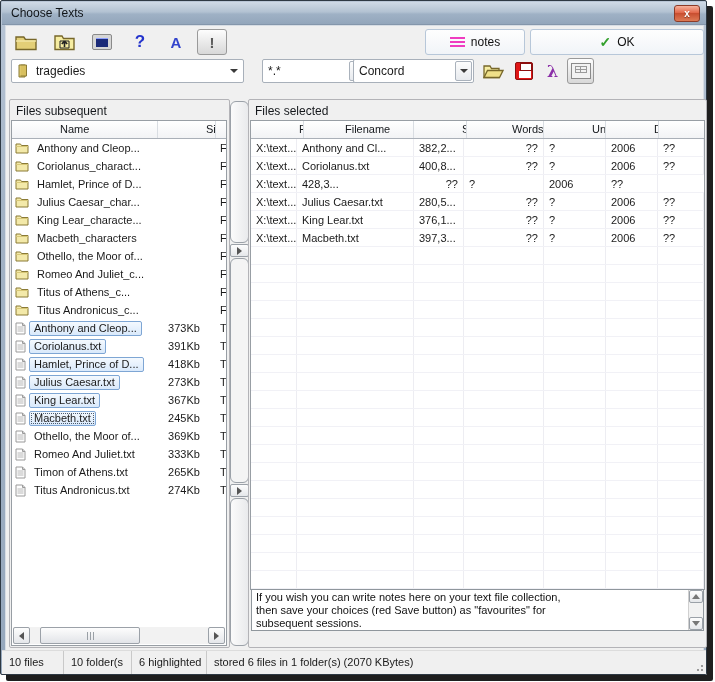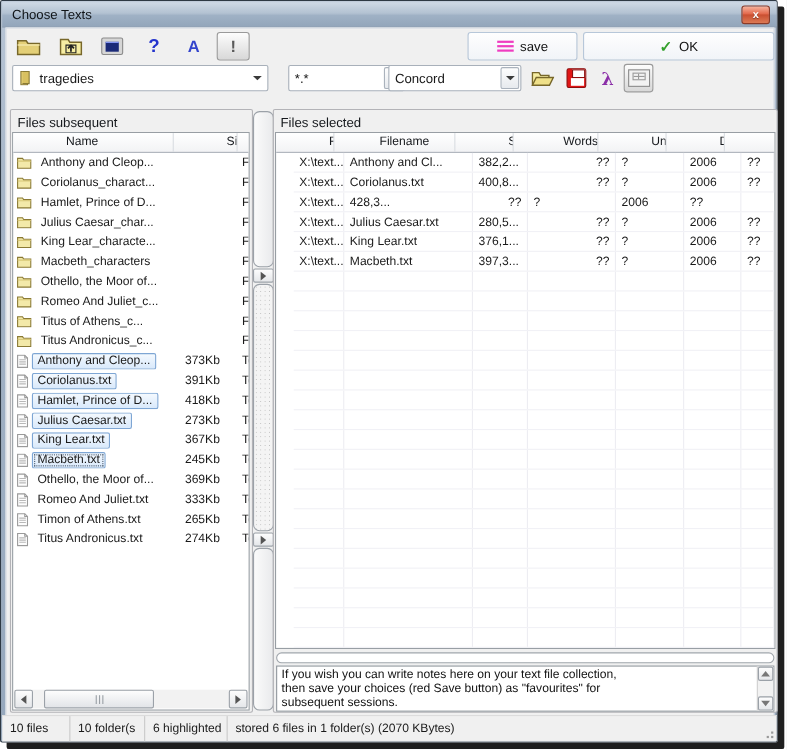--- a/index.html
+++ b/index.html
@@ -91,21 +91,21 @@
   .lrow { display: grid; grid-template-columns: 146px 58px 1fr; height: 18px; align-items: center; font-size: 11px; }
   .lrow .name-cell { display: flex; align-items: center; gap: 3px; padding-left: 3px; overflow: hidden; white-space: nowrap; }
   .lrow .size-cell { text-align: center; padding-right: 6px; white-space: nowrap; }
   .lrow .type-cell { padding-left: 4px; white-space: nowrap; overflow: hidden; }
   .lrow .name-hl { padding: 0 4px 1px 4px; border: 1px solid transparent; border-radius: 2px; white-space: nowrap; }
   .lrow.hl .name-hl { border-color: #7ea6d4; background: linear-gradient(180deg, #f4f9fe, #d9e9fb); }
   .lrow.focus .name-hl { outline: 1px dotted #4a5a6e; outline-offset: -3px; }
   .lrow .icon-folder, .lrow .icon-file { display: none; flex: 0 0 auto; }
   .lrow.is-folder .icon-folder { display: block; }
   .lrow.is-file .icon-file { display: block; }
-  .rrow { display: grid; grid-template-columns: 46px 117px 50px 80px 62px 52px 1fr; height: 18px; align-items: center; border-bottom: 1px solid #f1f1f6; margin-left: 16px; }
+  .rrow { display: grid; grid-template-columns: 46px 117px 50px 80px 62px 52px 1fr; height: 18px; align-items: center; border-bottom: 1px solid #f1f1f6; }
   .rrow > div { padding: 1px 5px; border-right: 1px solid #ededf2; height: 100%; line-height: 16px; overflow: hidden; white-space: nowrap; }
   
   .hscroll { position: absolute; left: 1px; right: 1px; bottom: 1px; height: 17px; background: #f2f2f2; display: flex; align-items: stretch; }
   .sb-btn { width: 17px; background: linear-gradient(180deg, #fdfdfd, #e5e7ea); border: 1px solid #9ba1a8; border-radius: 2px; display: flex; align-items: center; justify-content: center; }
   .sb-thumb { width: 100px; margin-left: 10px; background: linear-gradient(180deg, #fdfdfd, #e2e4e8); border: 1px solid #9ba1a8; border-radius: 2px; display: flex; align-items: center; justify-content: center; gap: 2px; }
   .sb-thumb i { width: 1px; height: 8px; background: #9aa0a6; }
   .tri-l { width: 0; height: 0; border-top: 4px solid transparent; border-bottom: 4px solid transparent; border-right: 5px solid #555; }
   .tri-r { width: 0; height: 0; border-top: 4px solid transparent; border-bottom: 4px solid transparent; border-left: 5px solid #555; }
   .tri-u { width: 0; height: 0; border-left: 4px solid transparent; border-right: 4px solid transparent; border-bottom: 5px solid #777; }
   .tri-d { width: 0; height: 0; border-left: 4px solid transparent; border-right: 4px solid transparent; border-top: 5px solid #777; }
@@ -174,21 +174,21 @@
   <div class="tb-btn raised" style="left:196px">
     <span class="glyph-exclaim">!</span>
   </div>
 
   <div class="cmd-btn" style="left:424px;width:100px">
     <span class="clear-lines">
         <i></i>
         <i></i>
         <i></i>
       </span>
-    <span>save</span>
+    <span>notes</span>
   </div>
   <div class="cmd-btn" style="left:529px;width:174px">
     <span class="glyph-check">✓</span>
     <span>OK</span>
   </div>
 
   <div class="combo" style="left:10px;width:233px">
     <svg width="14" height="14" viewBox="0 0 14 14">
         <path d="M2 1 L8 1 L8 13 L2 13 Z" fill="#e3cf77" stroke="#8a7a35"></path>
         <path d="M3.5 1 L9.5 1 L9.5 12 L3.5 12" fill="#d8c060" stroke="#8a7a35"></path>
@@ -746,21 +746,21 @@
     <div class="ta-r"></div>
     <div></div>
     <div></div>
     <div></div>
   </div>
       </div>
   </div>
 
   <div class="thin-bar" style="left:250px;top:592px;width:453px;height:10px"></div>
 
-  <div class="notes" style="left:250px;top:604px;width:453px;height:42px">
+  <div class="notes" style="left:250px;top:588px;width:453px;height:42px">
     <div class="notes-text">If you wish you can write notes here on your text file collection,
 then save your choices (red Save button) as "favourites" for
 subsequent sessions.</div>
     <div class="vscroll">
       <span class="vs-btn">
           <span class="tri-u"></span>
         </span>
       <span class="vs-btn">
           <span class="tri-d"></span>
         </span>

